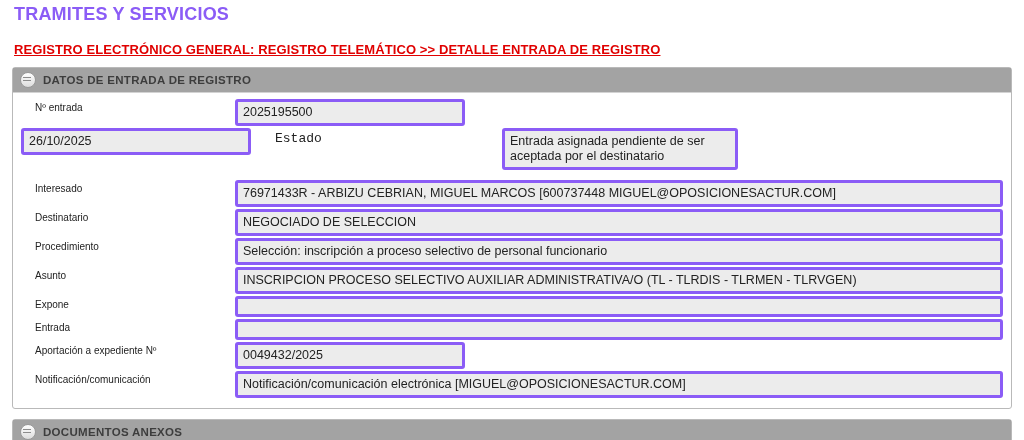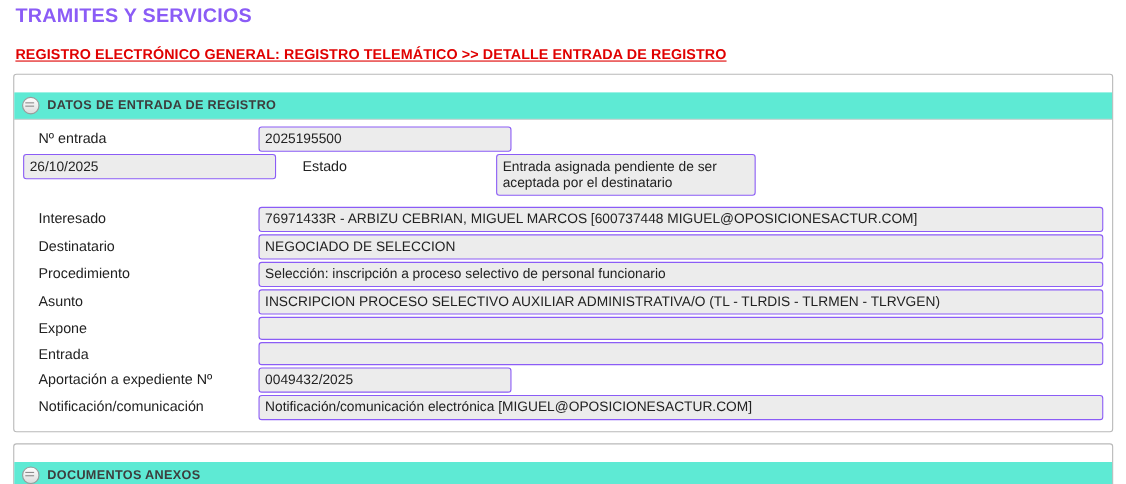--- a/index.html
+++ b/index.html
@@ -41,22 +41,21 @@
     border-radius: 3px;
     background: #ffffff;
     margin: 0 2px 10px 2px;
   }
   .panel-header {
     display: flex;
     align-items: center;
     gap: 7px;
     padding: 4px 8px 4px 7px;
     border-bottom: 1px solid #d3d3d3;
-    background: #5eead4;
-    margin-top: 16px;
+    background: #a3a3a3;
   }
   .panel-header .title {
     font-size: 11.5px;
     font-weight: bold;
     color: #3d3d3d;
     letter-spacing: 0.3px;
   }
   .hdr-icon {
     width: 14px;
     height: 14px;
@@ -81,52 +80,53 @@
     padding: 6px 8px 8px 8px;
   }
   .row {
     display: flex;
     align-items: flex-start;
     margin-bottom: 2px;
   }
   .lbl {
     width: 214px;
     flex: none;
-    font-size: 13px;
+    font-size: 10px;
     color: #222;
     padding: 3px 0 0 14px;
     box-sizing: border-box;
   }
   .fld {
     background: #ececec;
-    border: 1px solid #8b5cf6;
+    border: 3px solid #8b5cf6;
     border-radius: 3px;
     font-size: 12.5px;
     color: #222;
     padding: 3px 5px;
     box-sizing: border-box;
     min-height: 21px;
     line-height: 15px;
     overflow: hidden;
     white-space: nowrap;
     text-overflow: ellipsis;
   }
   .fld.wide { width: 821px; }
   .fld.short { width: 230px; }
   .fld.empty { color: transparent; }
   .fld.multiline {
     white-space: normal;
     min-height: 31px;
   }
   .mid-label {
-    width: 200px;
+    width: 251px;
     flex: none;
     font-size: 13px;
     padding: 3px 0 0 24px;
     box-sizing: border-box;
+    font-family: Liberation Mono, monospace;
   }
   .gap-row { height: 8px; }
 
   .doc-row {
     display: flex;
     align-items: center;
     padding: 5px 8px 6px 9px;
     gap: 3px;
   }
   .dl-icon {

